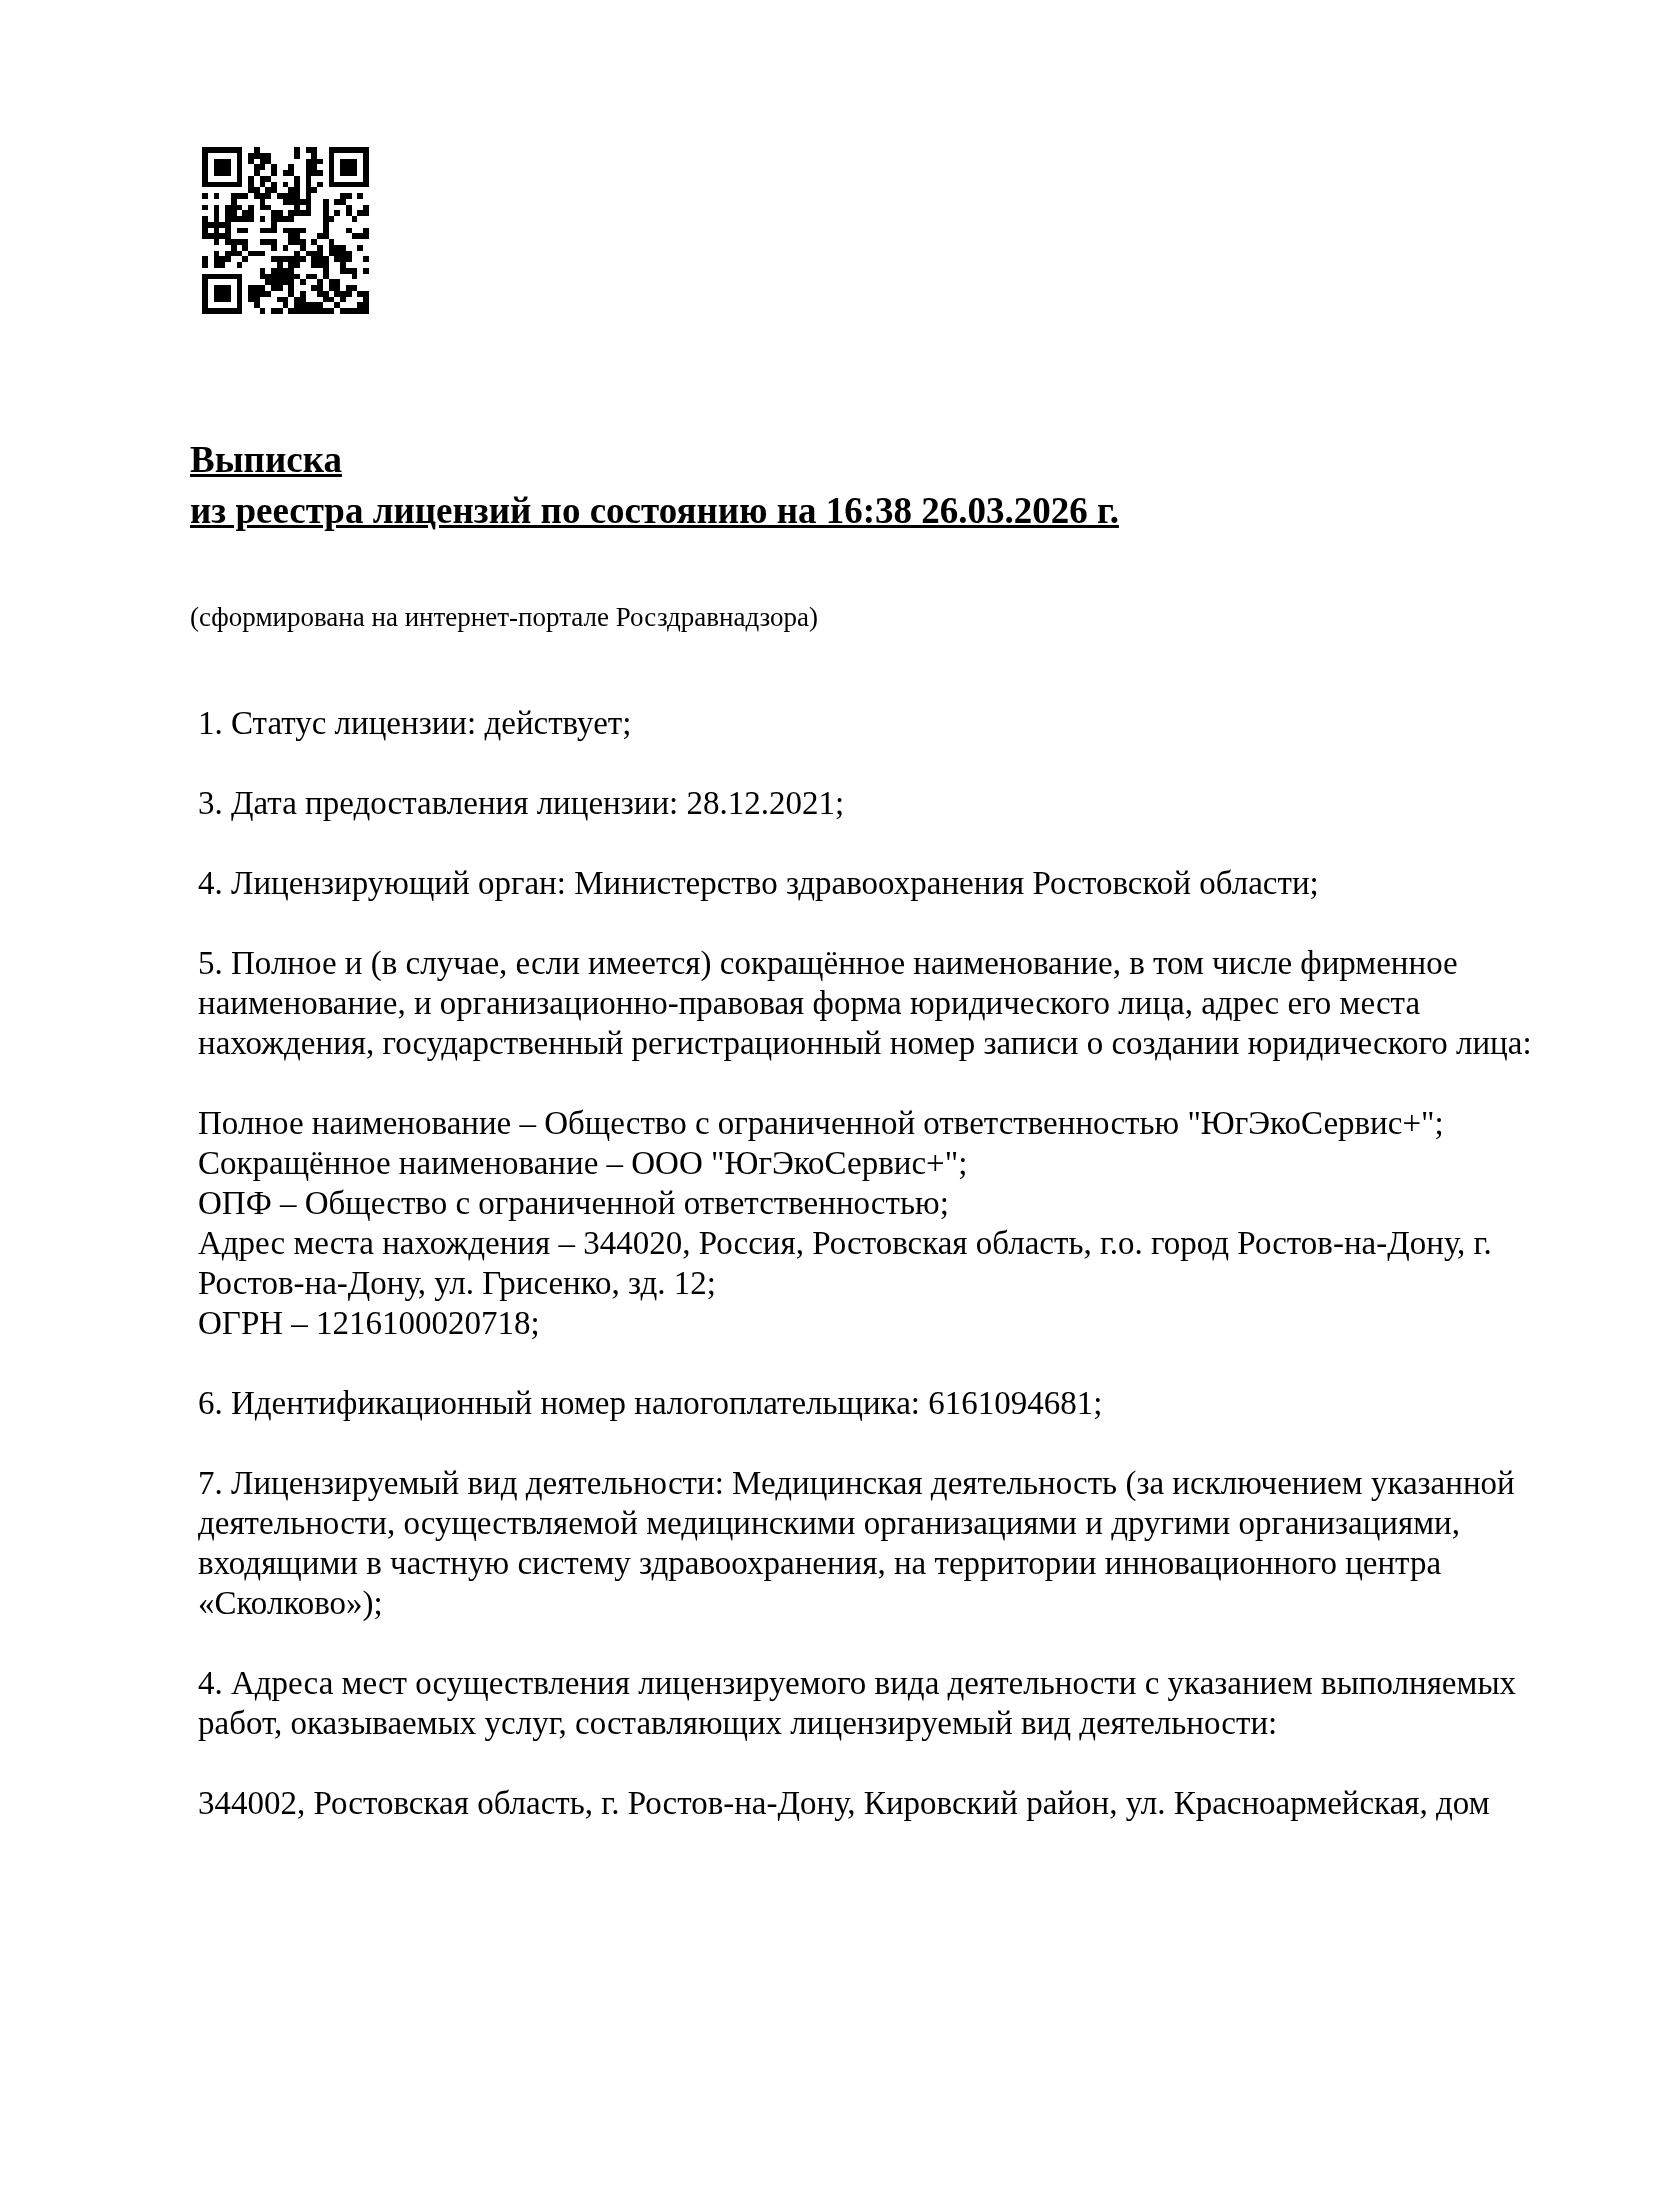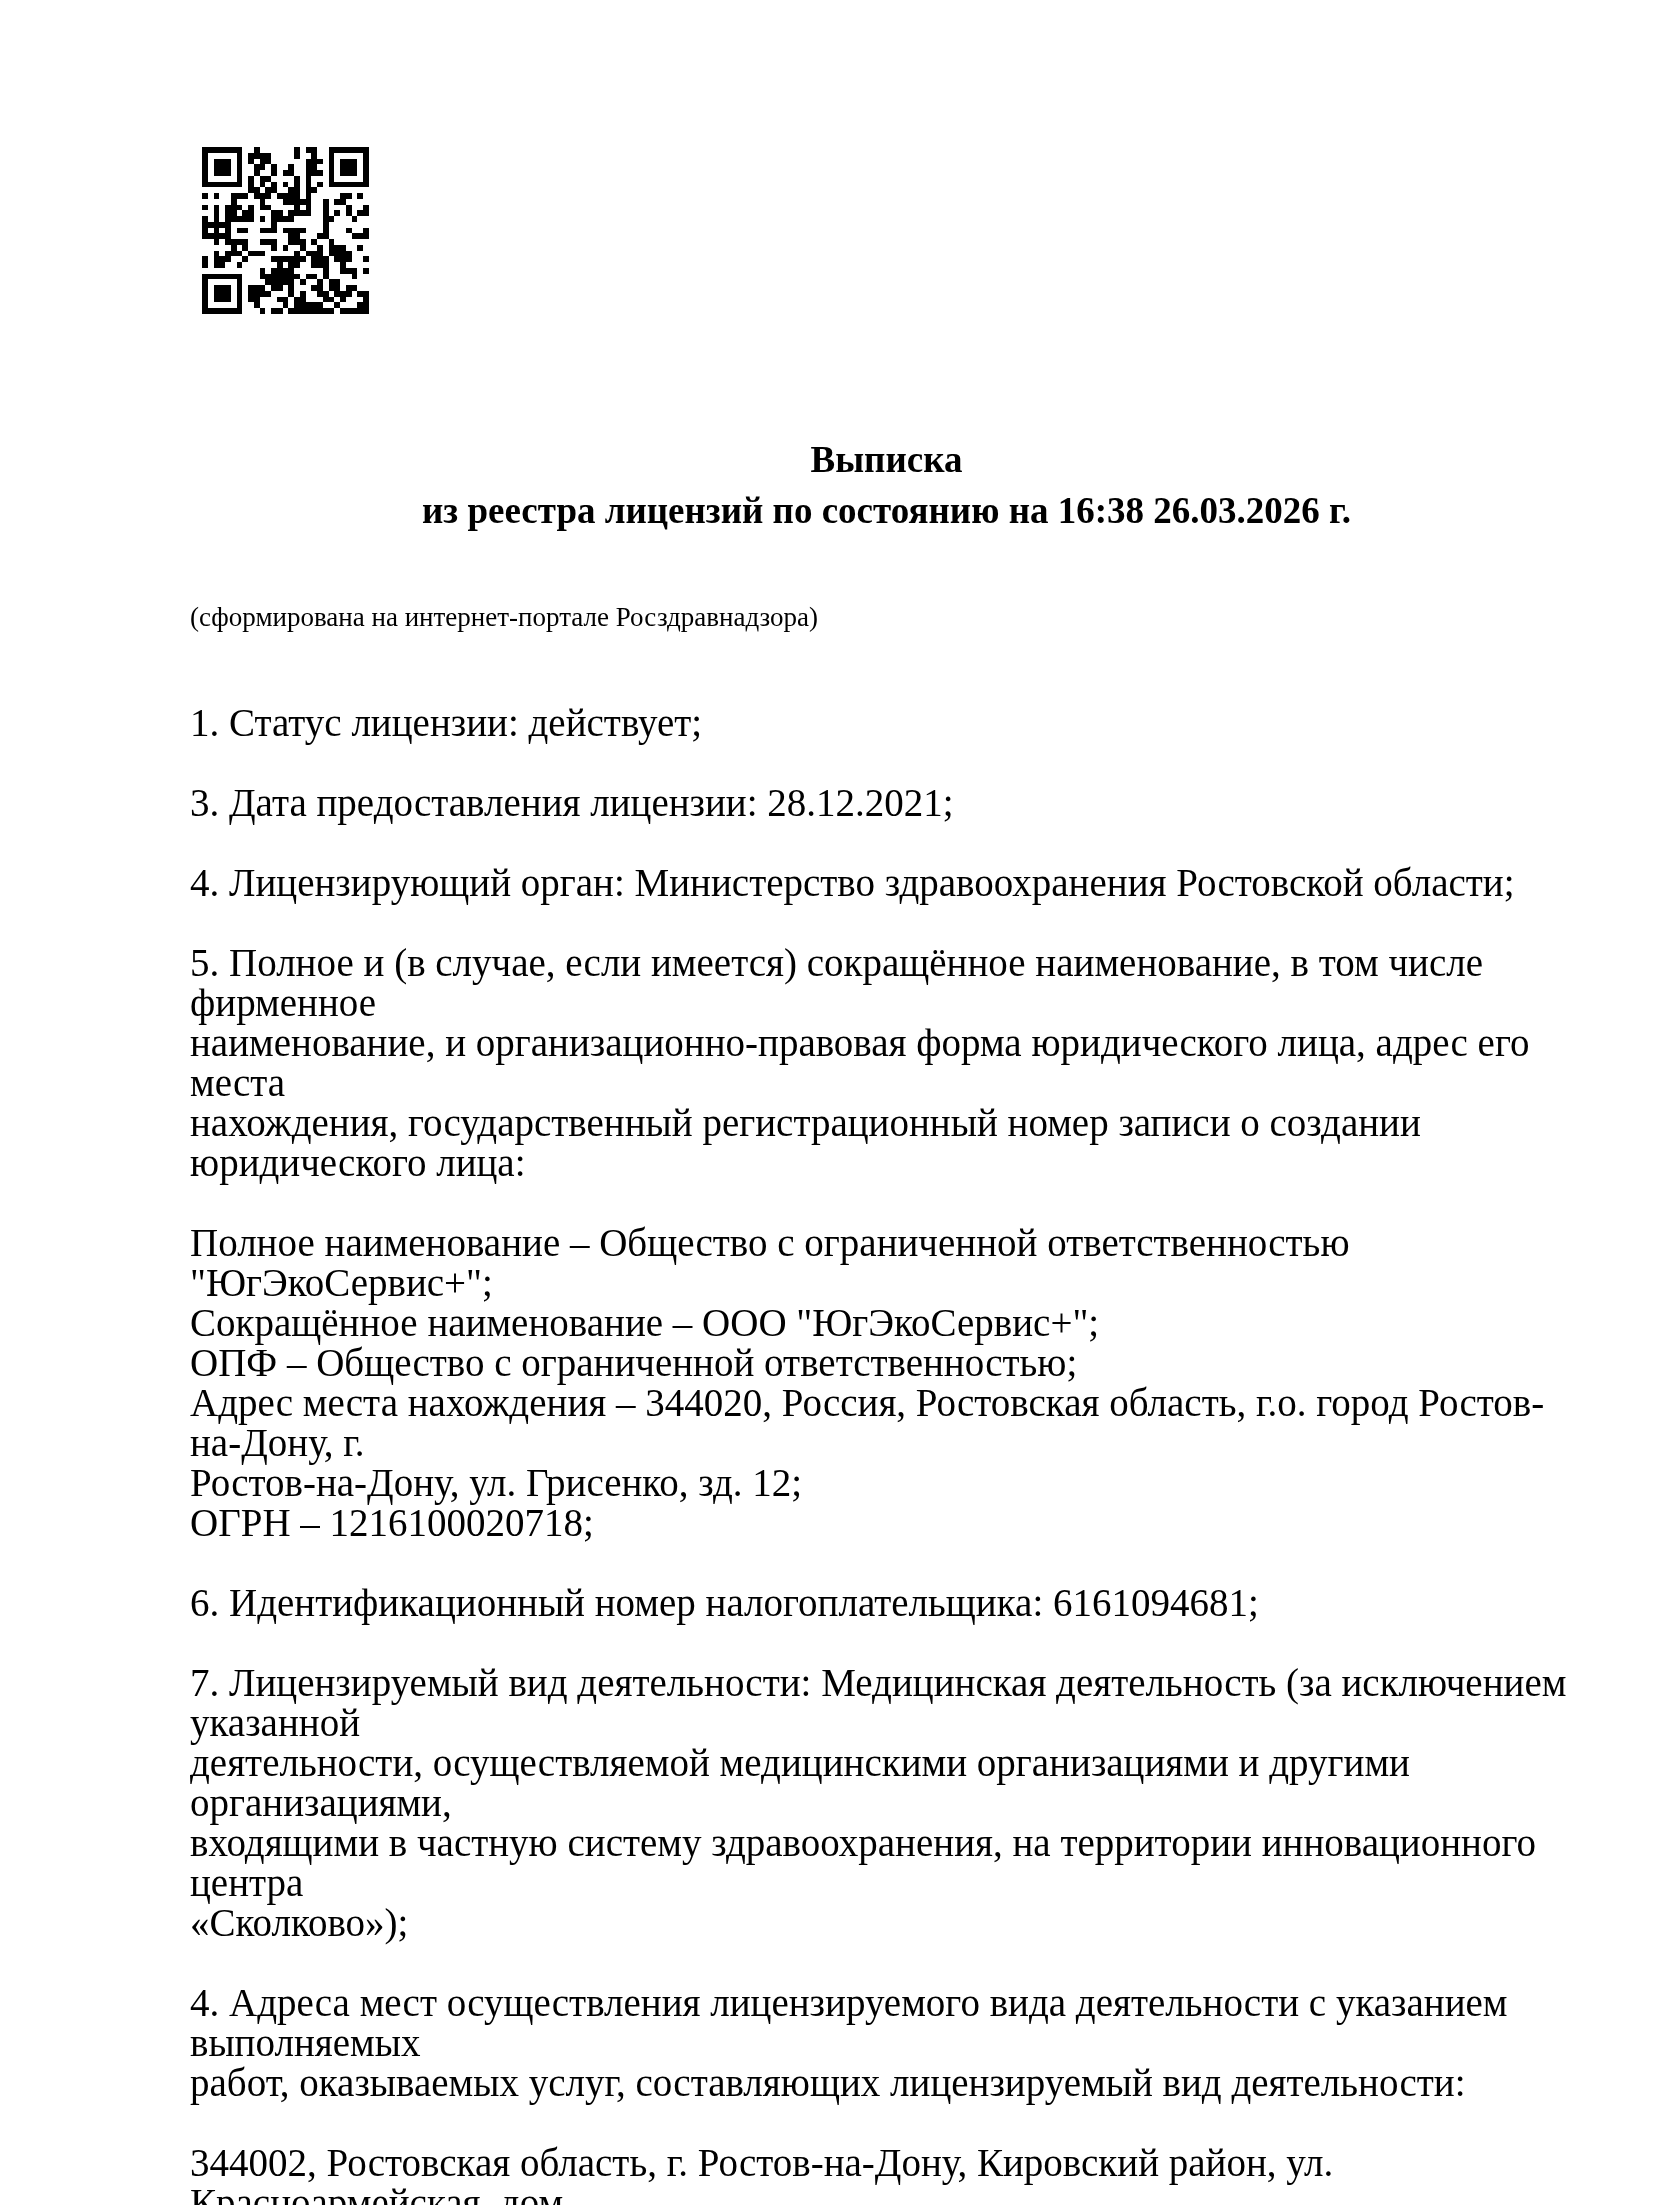--- a/index.html
+++ b/index.html
@@ -17,35 +17,36 @@
     left:202px;
     top:147px;
     width:167px;
     height:167px;
   }
   .content{
     padding:0 74px 0 190px;
   }
   .doc-title{
     margin:434px 0 0 0;
-    text-align:center;
+    text-align:left;
     font-weight:bold;
     font-size:37px;
     line-height:51px;
     white-space:pre-line;
+    text-decoration:underline;
   }
   .doc-subtitle{
     margin:65px 38px 0 0;
     text-align:left;
     font-size:27px;
     line-height:32px;
   }
   .body-text p{
-    margin:0 0 40px 0;
-    font-size:39px;
+    margin:0 0 40px 8px;
+    font-size:33px;
     line-height:40px;
     white-space:pre-line;
   }
   .body-text p.first{
     margin-top:70px;
   }
 </style>
 </head>
 <body>
 

